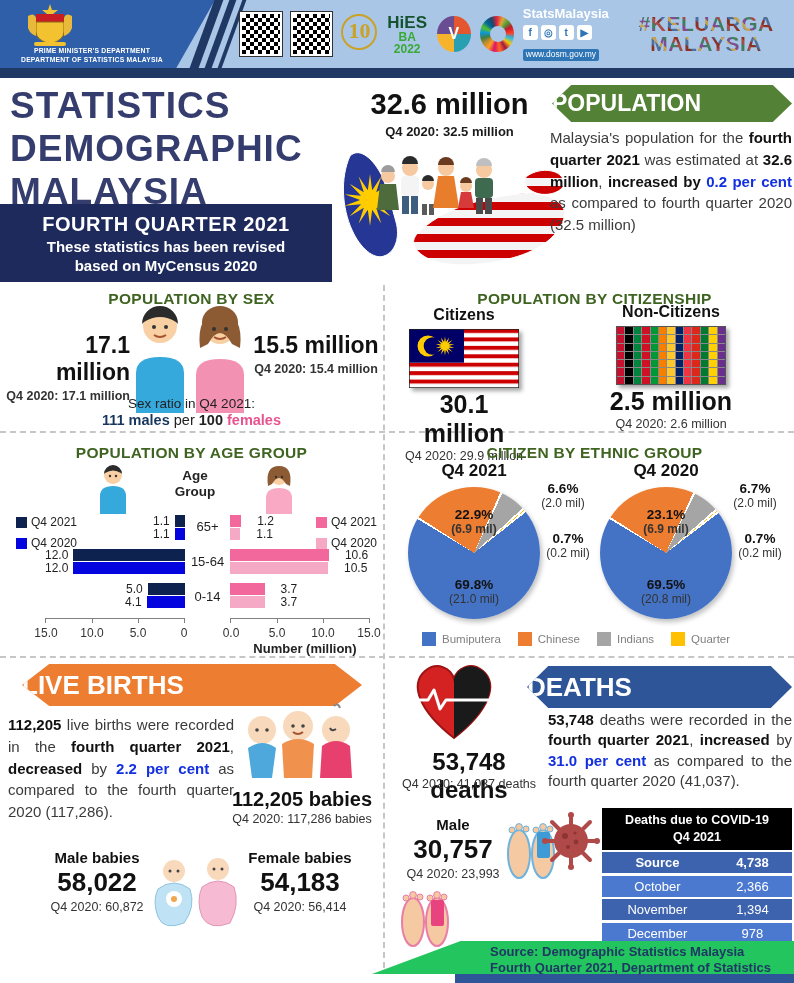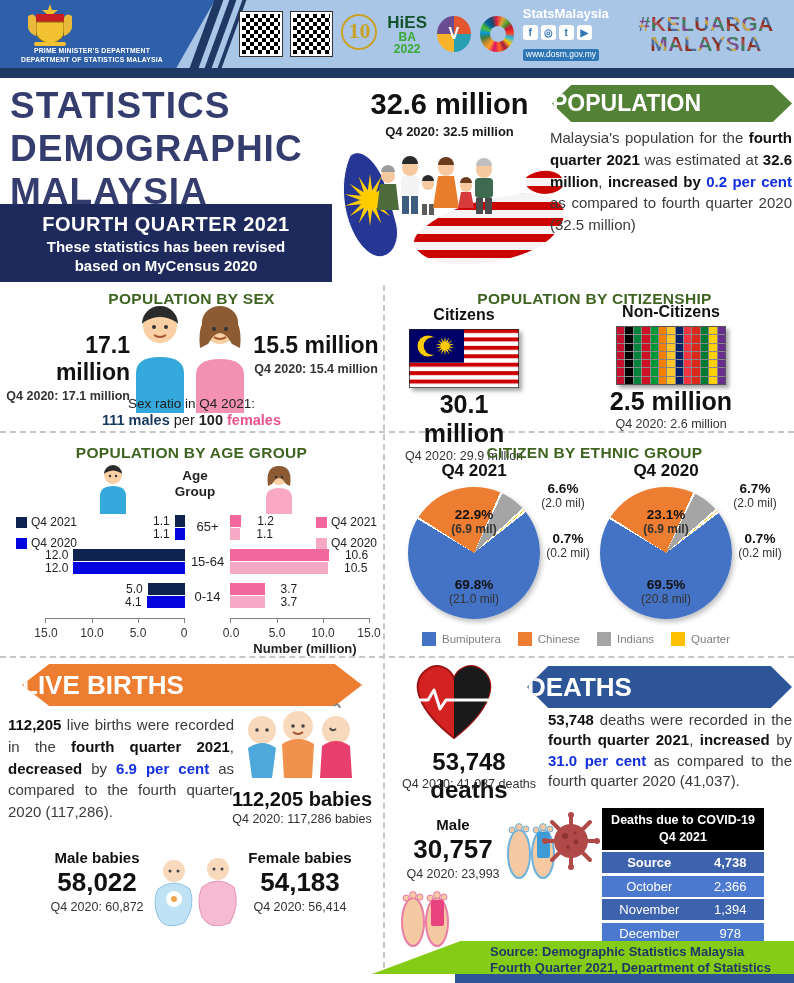--- a/index.html
+++ b/index.html
@@ -158,30 +158,30 @@
   .d-para{position:absolute;left:548px;top:710px;width:244px;line-height:1.35;}
   .d-tval{position:absolute;left:394px;top:748px;width:150px;text-align:center;font-size:24px;font-weight:bold;color:#111;}
   .d-tprev{position:absolute;left:394px;top:777px;width:150px;text-align:center;font-size:12.5px;color:#333;}
   .d-male{left:396px;top:816px;width:114px;}
   .d-female{left:452px;top:884px;width:120px;}
   .feet-m{position:absolute;left:506px;top:818px;width:50px;height:64px;}
   .feet-f{position:absolute;left:400px;top:886px;width:50px;height:64px;}
   .virus-svg{position:absolute;left:542px;top:812px;width:58px;height:58px;}
 
   
-  .covid{position:absolute;left:602px;top:808px;width:162px;}
+  .covid{position:absolute;left:602px;top:808px;width:190px;}
   .ct-head{background:#000;color:#fff;text-align:center;font-weight:bold;font-size:12.5px;
            line-height:1.35;padding:4px 2px;}
   .ct-row{display:flex;height:21px;margin-top:2.5px;color:#fff;font-size:13px;align-items:center;}
   .ct-row .cl{flex:1.4;text-align:center;} .ct-row .cvv{flex:1;text-align:center;}
   .ct-row.dark{background:#3D63AE;} .ct-row.light{background:#4C79D0;}
   .ct-row.tot{font-weight:bold;}
 
   
-  .footer-trap{position:absolute;left:372px;top:941px;width:422px;height:33px;background:#84cc16;
+  .footer-trap{position:absolute;left:372px;top:941px;width:422px;height:33px;background:#22c55e;
                clip-path:polygon(21% 0,100% 0,100% 100%,0 100%);box-sizing:border-box;
                padding:3px 0 0 118px;font-size:13px;font-weight:bold;color:#1F3864;line-height:1.2;}
   .footer-band{position:absolute;left:455px;top:974px;width:339px;height:9px;background:#2E5597;}
 </style>
 </head>
 <body>
 
 <div id="page">
 
   <div class="hdr">
@@ -639,21 +639,21 @@
         <span class="sw" style="background: rgb(165, 165, 165);"></span>
         <span>Indians</span>
       </div>
       <div class="li">
         <span class="sw" style="background: rgb(255, 192, 0);"></span>
         <span>Quarter</span>
       </div>
     </div>
 
   <div class="banner lb-banner">LIVE BIRTHS</div>
-  <div class="para lb-para"><span class="b">112,205</span><span> live births were recorded in the </span><span class="b">fourth quarter 2021</span><span>, </span><span class="b">decreased</span><span> by </span><span class="b" style="color: rgb(19, 48, 224);">6.9 per cent</span><span> as compared to the fourth quarter 2020 (117,286).</span></div>
+  <div class="para lb-para"><span class="b">112,205</span><span> live births were recorded in the </span><span class="b">fourth quarter 2021</span><span>, </span><span class="b">decreased</span><span> by </span><span class="b" style="color: rgb(19, 48, 224);">2.2 per cent</span><span> as compared to the fourth quarter 2020 (117,286).</span></div>
   <svg class="babies-svg" viewBox="0 0 122 86">
     <circle cx="24" cy="30" r="14" fill="#F9D9BC"></circle>
       <circle cx="19" cy="30" r="1.8" fill="#444"></circle>
       <circle cx="29" cy="30" r="1.8" fill="#444"></circle>
     <path d="M10,48 q14,-10 28,0 l-4,30 h-20 Z" fill="#4FA8DC"></path>
     <circle cx="60" cy="26" r="15" fill="#F9D9BC"></circle>
       <circle cx="55" cy="26" r="1.8" fill="#444"></circle>
       <circle cx="65" cy="26" r="1.8" fill="#444"></circle>
     <path d="M55,32 q5,4 10,0" stroke="#A3542F" stroke-width="2" fill="none"></path>
     <path d="M44,44 q16,-10 32,0 l-2,34 h-28 Z" fill="#F0924E"></path>

